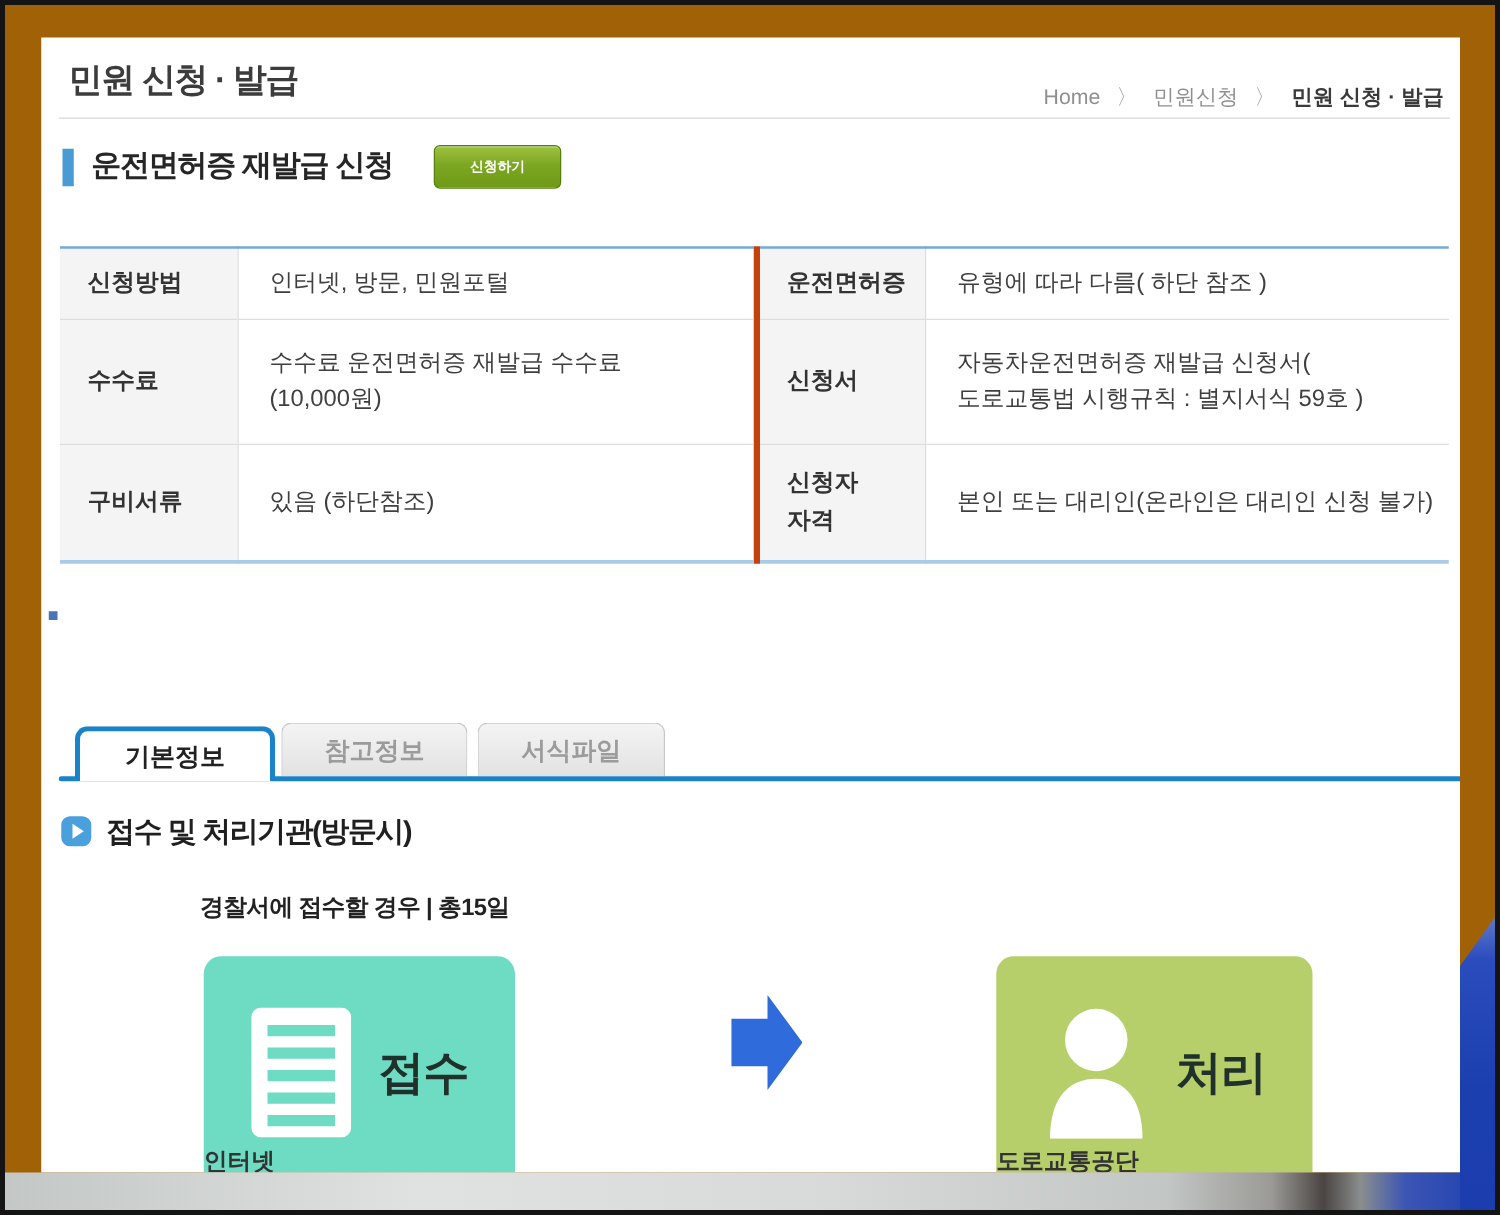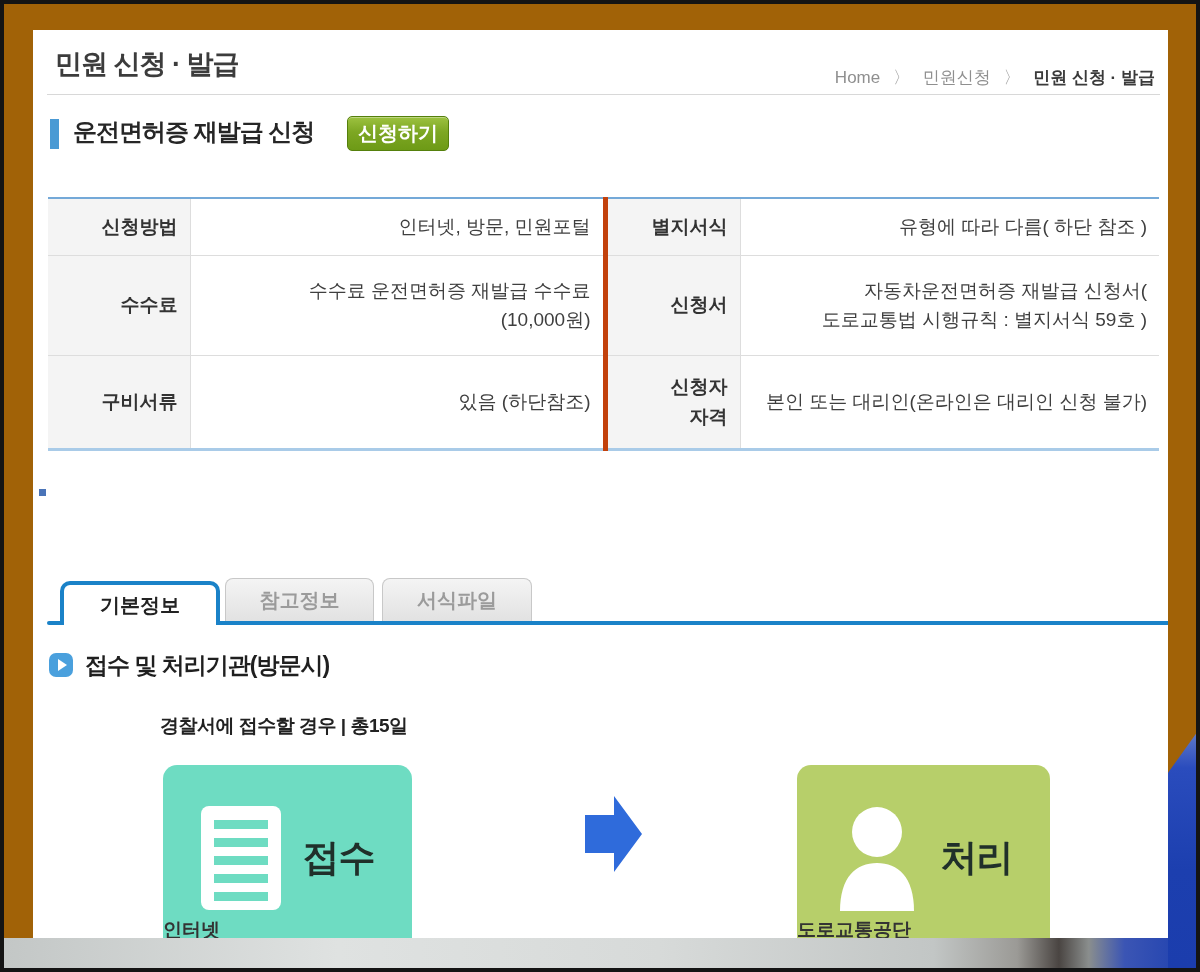--- a/index.html
+++ b/index.html
@@ -14,27 +14,27 @@
   .breadcrumb .sep{margin:0 8px;color:#a5a5a5;}
   .breadcrumb .current{color:#3a3a3a;font-weight:bold;}
   .breadcrumb .crumb{cursor:pointer;}
   .divider{position:absolute;left:14px;right:8px;top:64px;height:1px;background:#d8d8d8;}
   
   .section-head{position:absolute;left:0;top:86px;height:36px;}
   .accent-bar{position:absolute;left:17px;top:3px;width:9px;height:30px;background:#4a9ad4;}
   .section-title{position:absolute;left:40px;top:0;font-size:24px;font-weight:bold;color:#262626;letter-spacing:-1px;white-space:nowrap;}
   .apply-btn{position:absolute;left:314px;top:0;width:100px;height:33px;
     background:linear-gradient(180deg,#9dc240 0%,#7da723 45%,#6d9a16 100%);
-    border:1px solid #55800c;border-radius:5px;color:#ffffff;font-size:20px;font-weight:bold;
+    border:1px solid #55800c;border-radius:5px;color:#ffffff;font-size:11px;font-weight:bold;
     display:flex;align-items:center;justify-content:center;cursor:pointer;
     box-shadow:inset 0 1px 0 rgba(255,255,255,.35);}
   
   .info-table{position:absolute;left:15px;top:167px;width:1111px;border-collapse:collapse;
     border-top:2px solid #74a9d8;border-bottom:3px solid #a9cbe8;table-layout:fixed;}
-  .info-table th,.info-table td{border-top:1px solid #dddddd;font-size:19px;text-align:right;
+  .info-table th,.info-table td{border-top:1px solid #dddddd;font-size:19px;text-align:left;
     padding:10px 12px 10px 25px;vertical-align:middle;word-break:keep-all;line-height:1.55;}
   .info-table tr:first-child th,.info-table tr:first-child td{border-top:none;}
   .info-table th{background:#f4f4f4;color:#333333;font-weight:bold;border-right:1px solid #dddddd;padding-left:22px;}
   .info-table td{color:#3f3f3f;border-right:5px solid #c2410c;}
   .info-table td:last-child{border-right:none;}
   .col-l1{width:142px}.col-v1{width:415px}.col-l2{width:135px}.col-v2{width:419px}
   .r1{height:57px}.r2{height:100px}.r3{height:94px}
   
   .note{position:absolute;left:6px;top:450px;right:6px;display:flex;align-items:flex-start;}
   .note-bullet{flex:0 0 auto;width:7px;height:7px;background:#4a74b8;margin:9px 9px 0 0;}
@@ -104,21 +104,21 @@
       <colgroup>
           <col class="col-l1">
           <col class="col-v1">
           <col class="col-l2">
           <col class="col-v2">
         </colgroup>
       <tbody>
           <tr class="r1">
         <th>신청방법</th>
         <td>인터넷, 방문, 민원포털</td>
-        <th>별지서식</th>
+        <th>운전면허증</th>
         <td>유형에 따라 다름( 하단 참조 )</td>
       </tr>
       <tr class="r2">
         <th>수수료</th>
         <td>수수료 운전면허증 재발급 수수료 (10,000원)</td>
         <th>신청서</th>
         <td>자동차운전면허증 재발급 신청서( 도로교통법 시행규칙 : 별지서식 59호 )</td>
       </tr>
       <tr class="r3">
         <th>구비서류</th>

